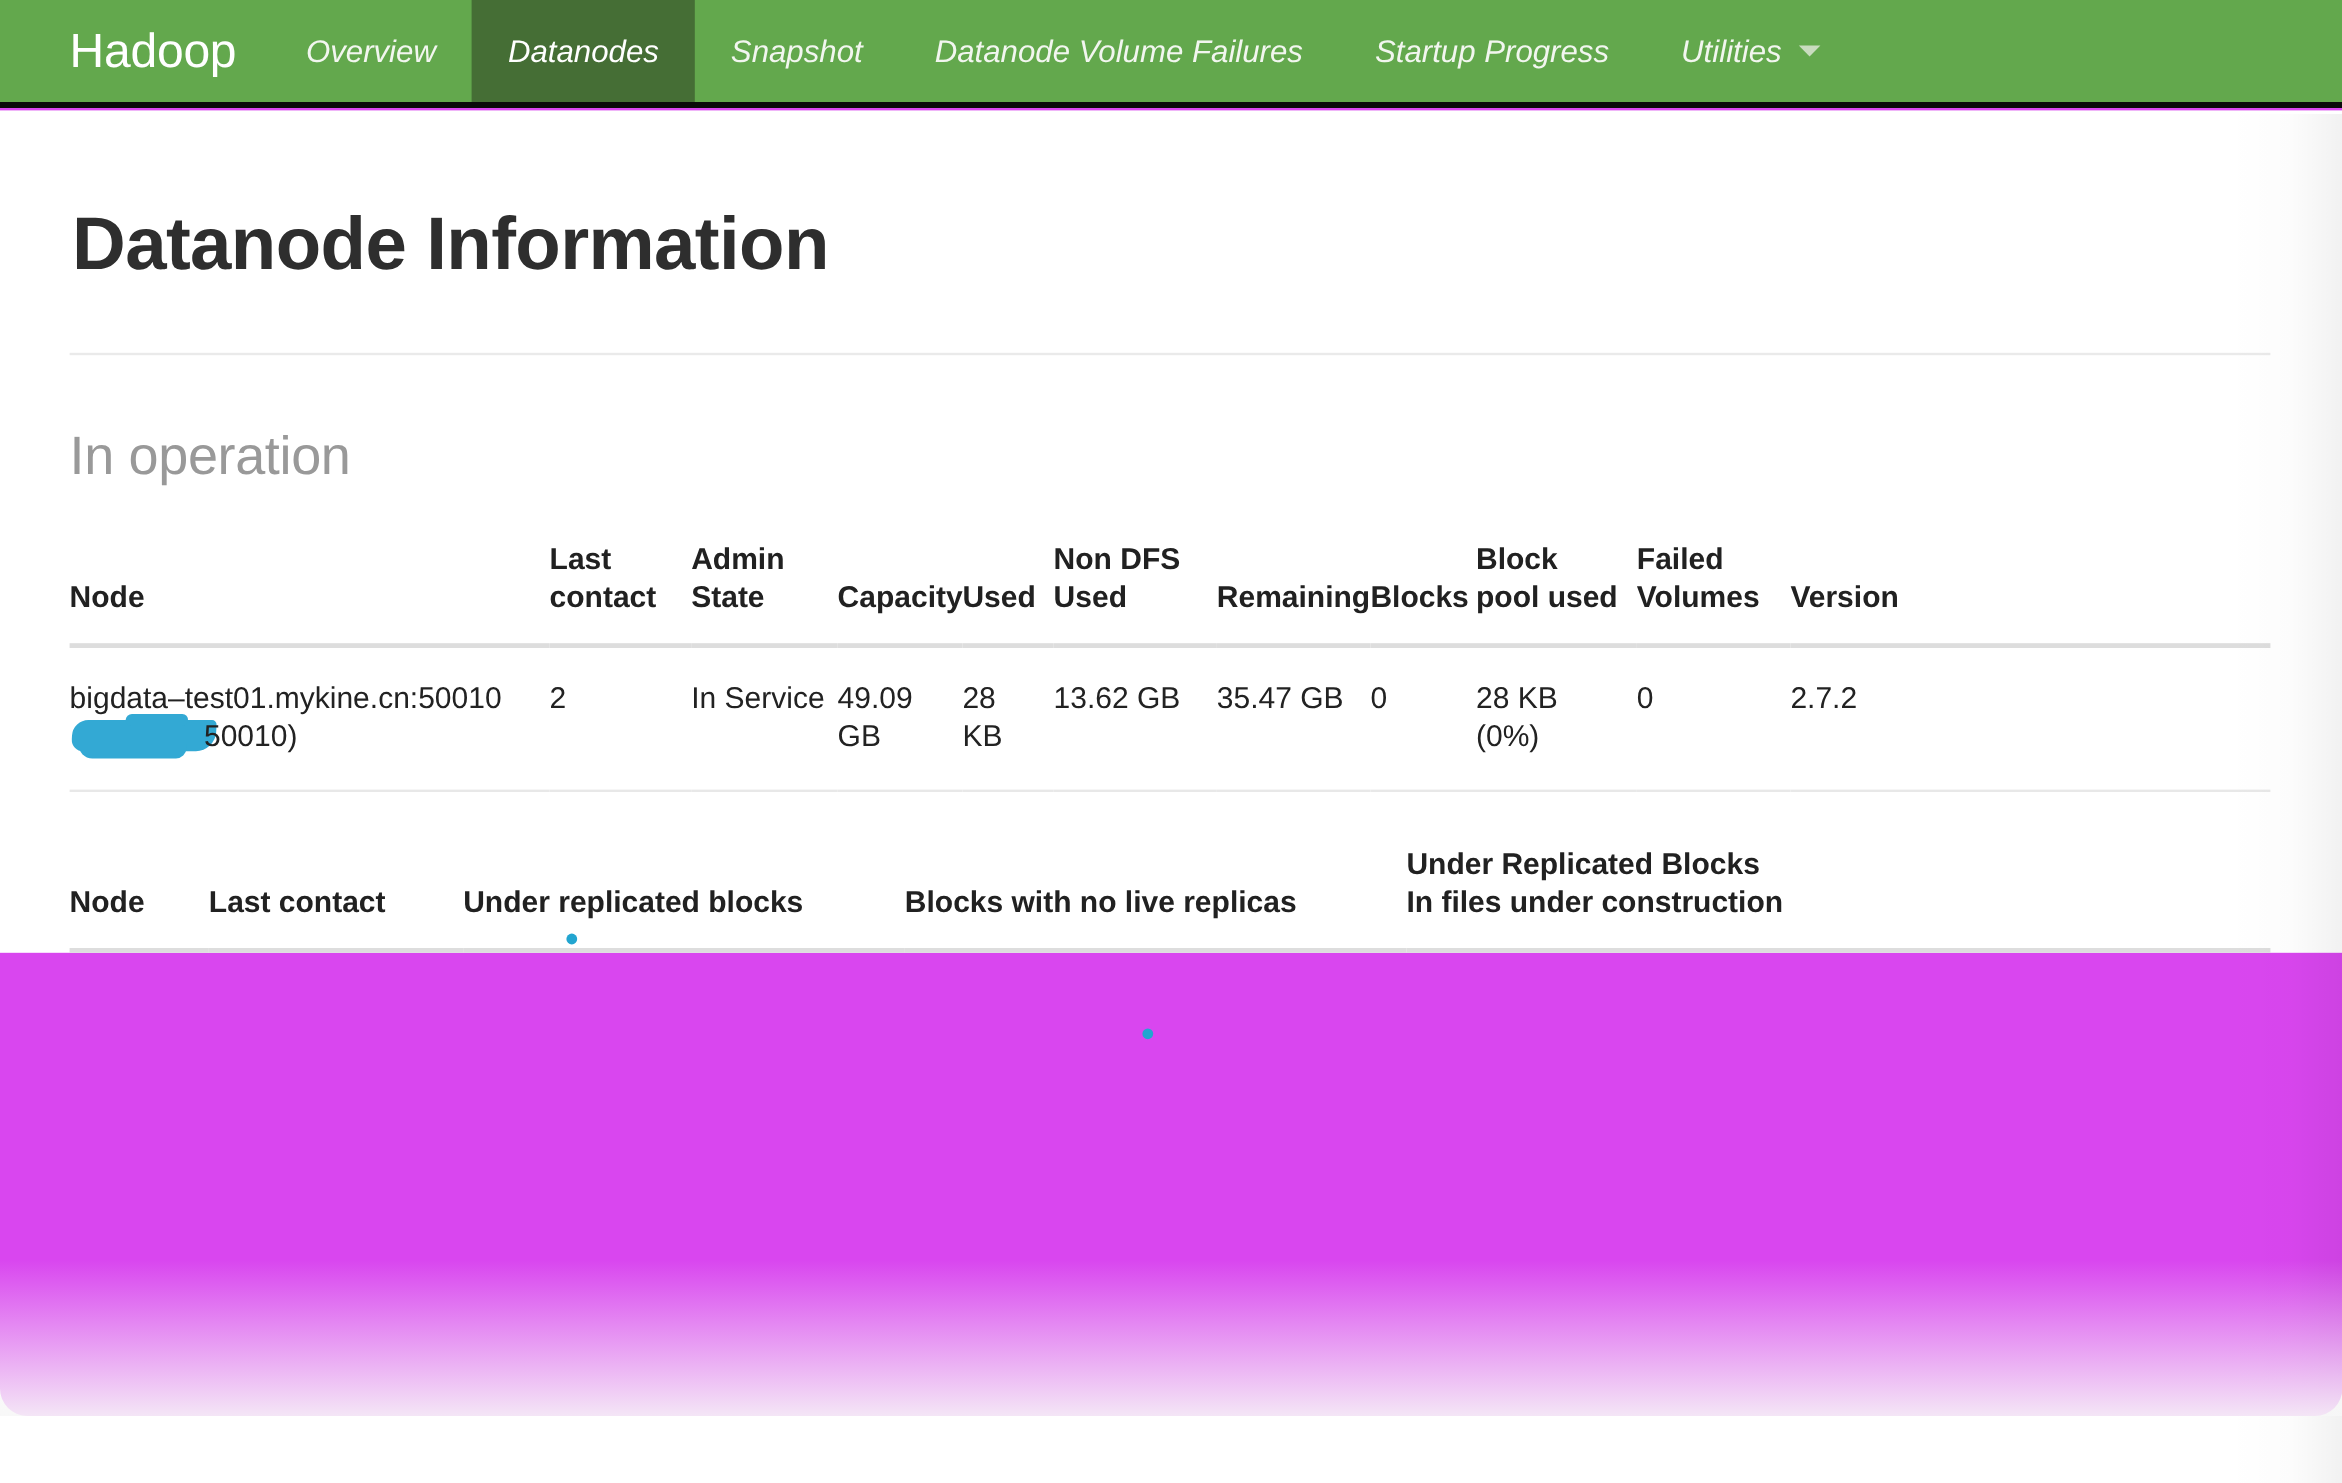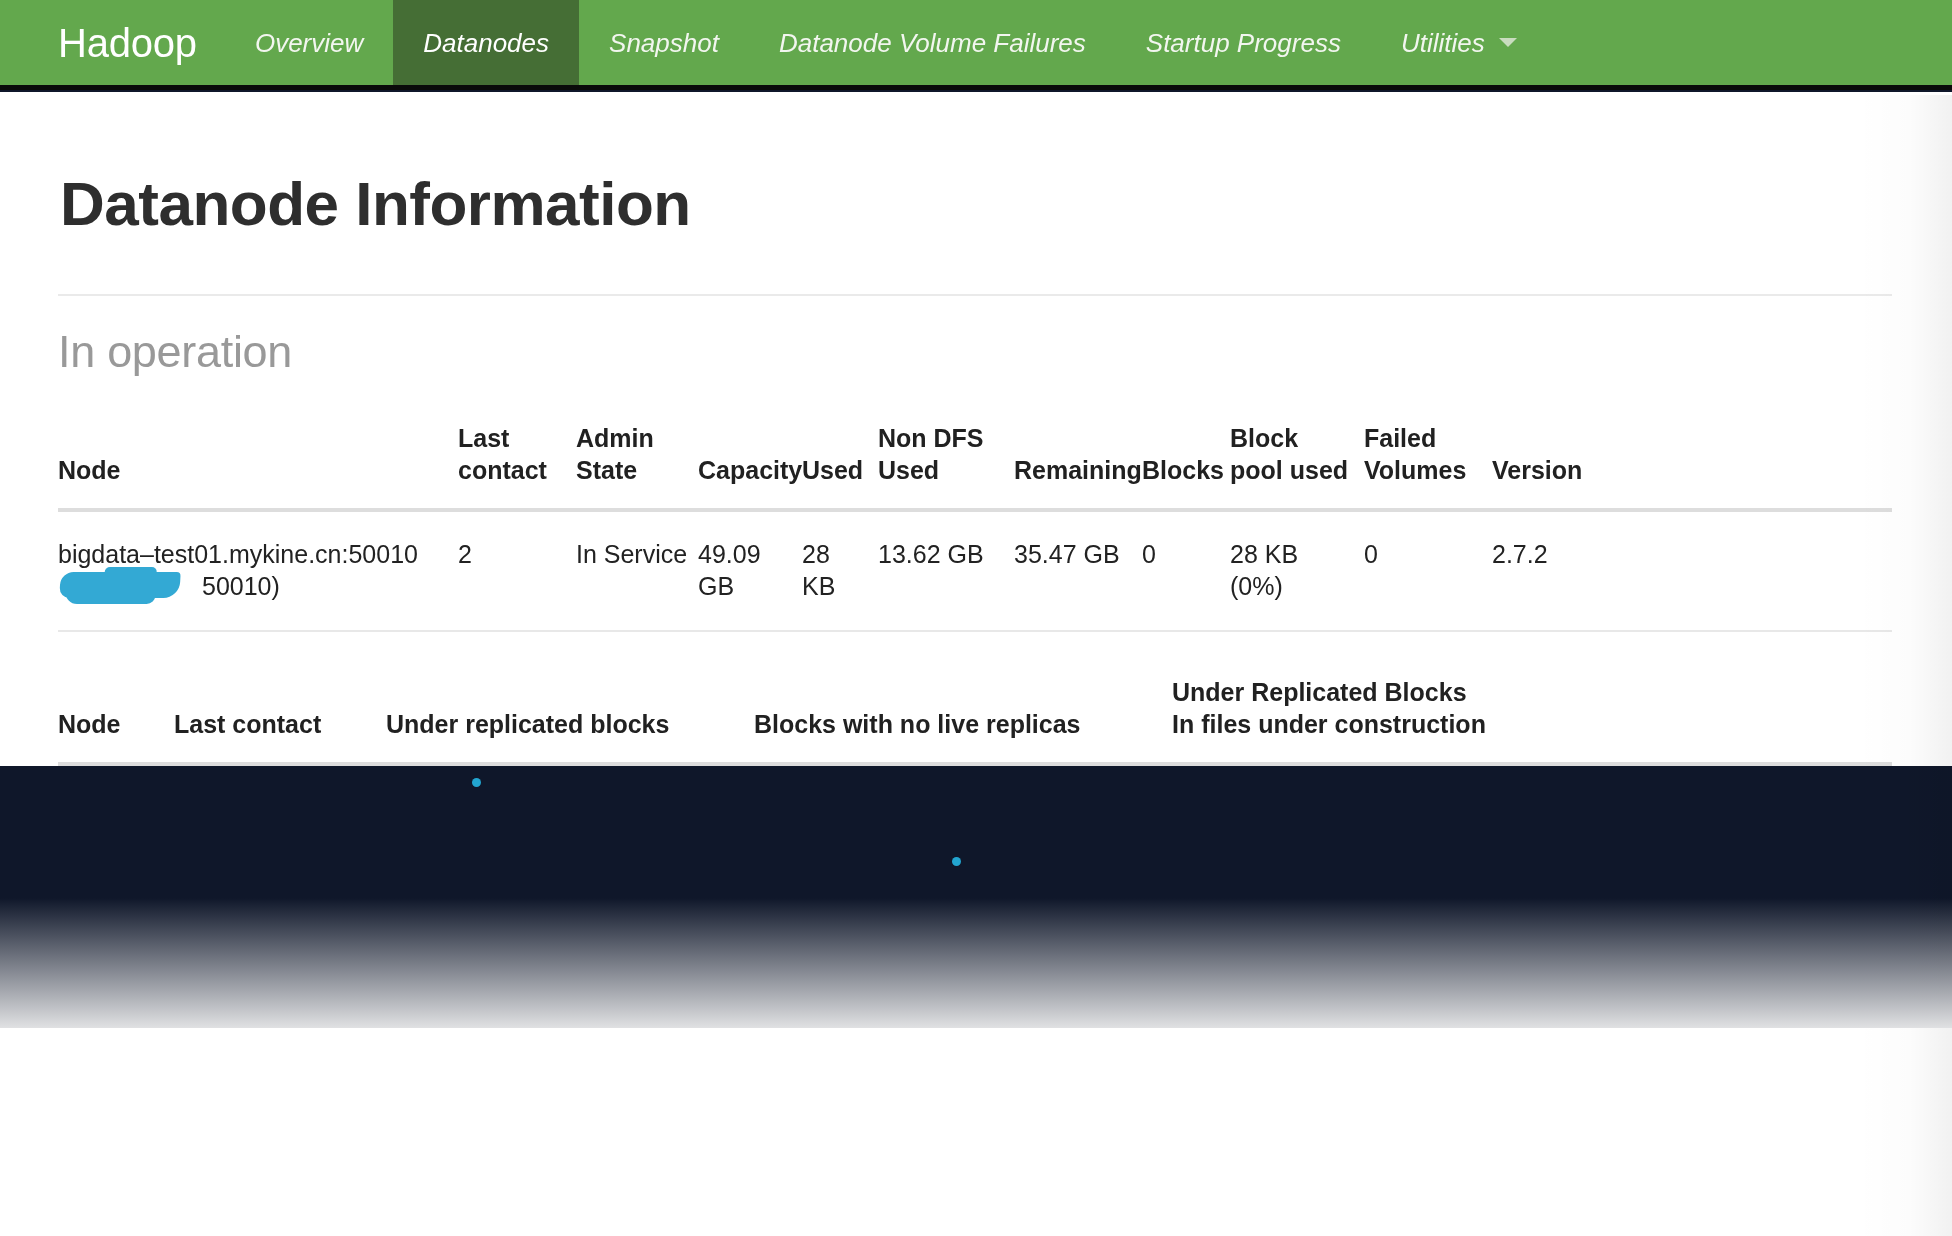--- a/index.html
+++ b/index.html
@@ -11,22 +11,23 @@
     width: 1952px;
     height: 1236px;
     overflow: hidden;
     font-family: "Liberation Sans", sans-serif;
     -webkit-font-smoothing: antialiased;
   }
 
   .page {
     position: relative;
     width: 1952px;
-    height: 1028px;
-    background: #0f172a;
+    height: 1180px;
+    background: #d946ef;
+    border-radius: 23px;
   }
 
   
   .navbar {
     position: relative;
     height: 90px;
     background: #63a84d;
     border-bottom: 5px solid #0a0a0a;
     display: flex;
     align-items: stretch;
@@ -93,21 +94,21 @@
 
   hr.rule {
     border: none;
     border-top: 2px solid #eaeaea;
     margin: 56px 0 0 0;
     height: 0;
   }
 
   h2.section-title {
     margin: 0;
-    padding-top: 30px;
+    padding-top: 58px;
     font-size: 45px;
     font-weight: 400;
     color: #999999;
     letter-spacing: -0.3px;
     line-height: 1.15;
   }
 
   
   table.dn-table {
     width: 100%;
@@ -191,21 +192,21 @@
     position: absolute;
     left: 6px;
     top: 20px;
     width: 90px;
     height: 12px;
     background: #33a9d4;
     border-radius: 0 0 14px 20px;
   }
   .node-line2 .tail {
     position: absolute;
-    left: 144px;
+    left: 112px;
     top: 0;
     text-align: center;
   }
 
   
   .dot {
     position: absolute;
     width: 9px;
     height: 9px;
     border-radius: 50%;

